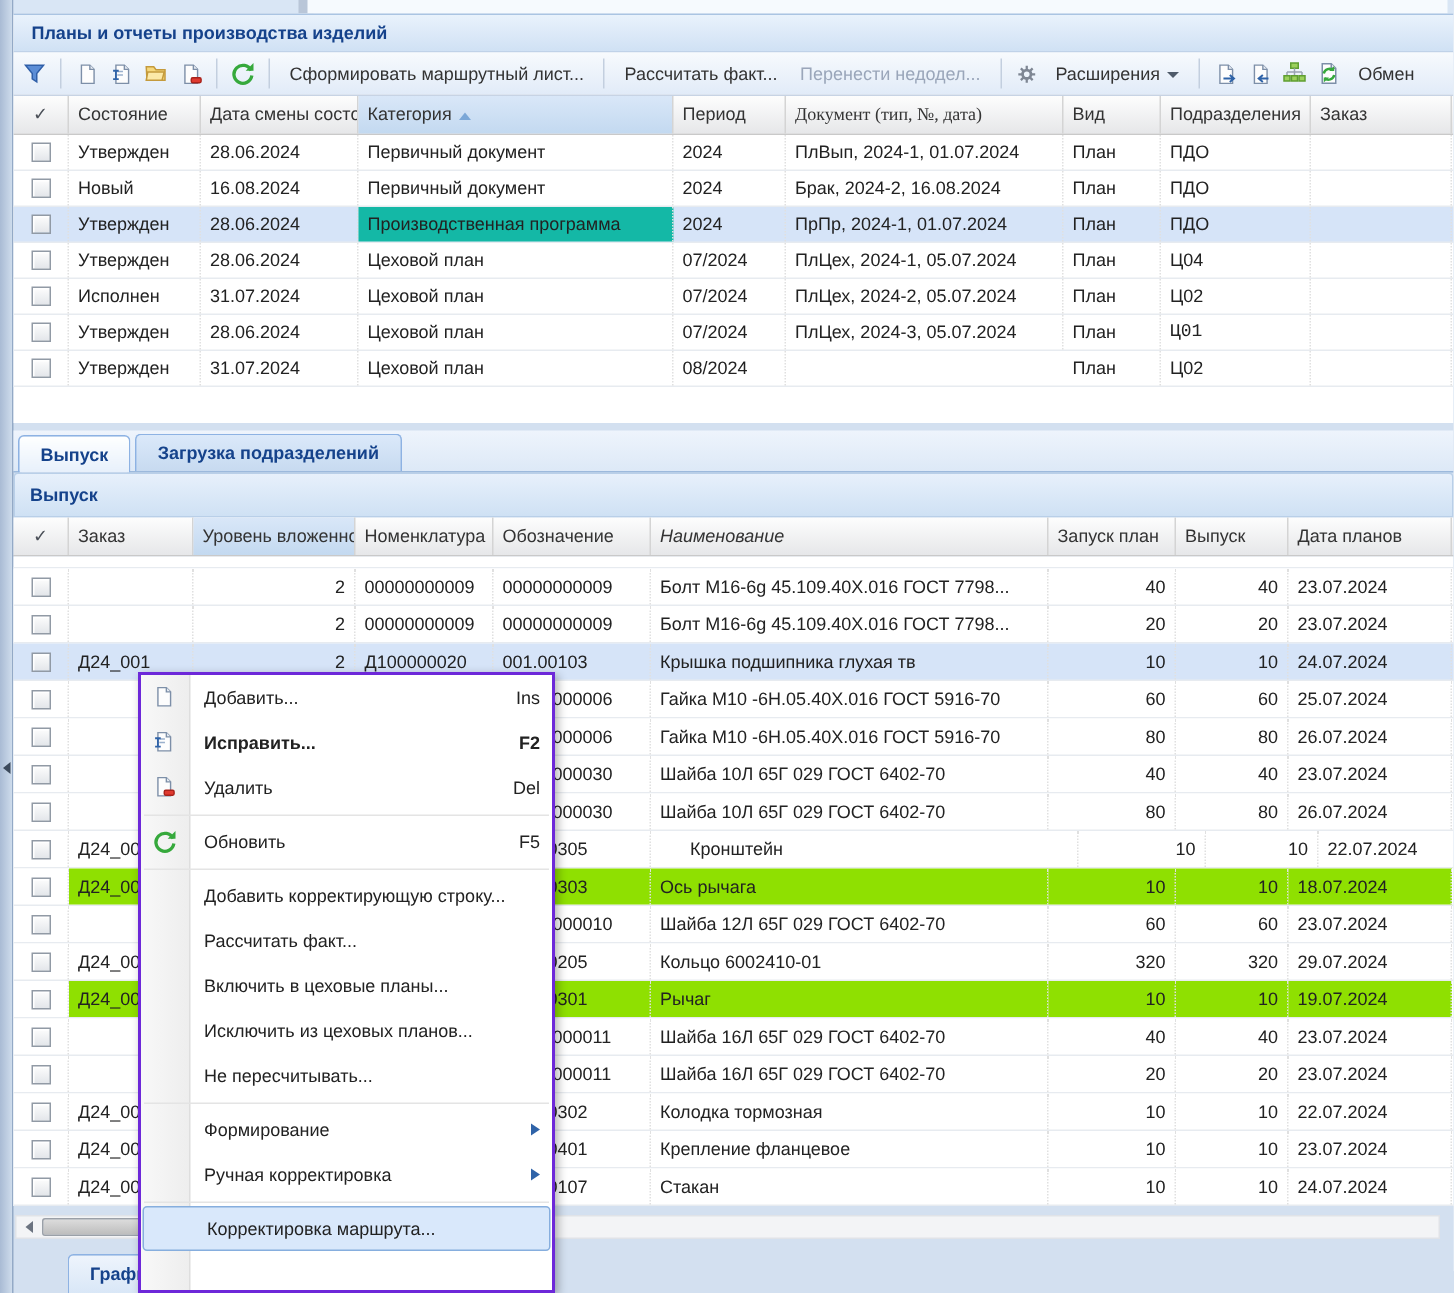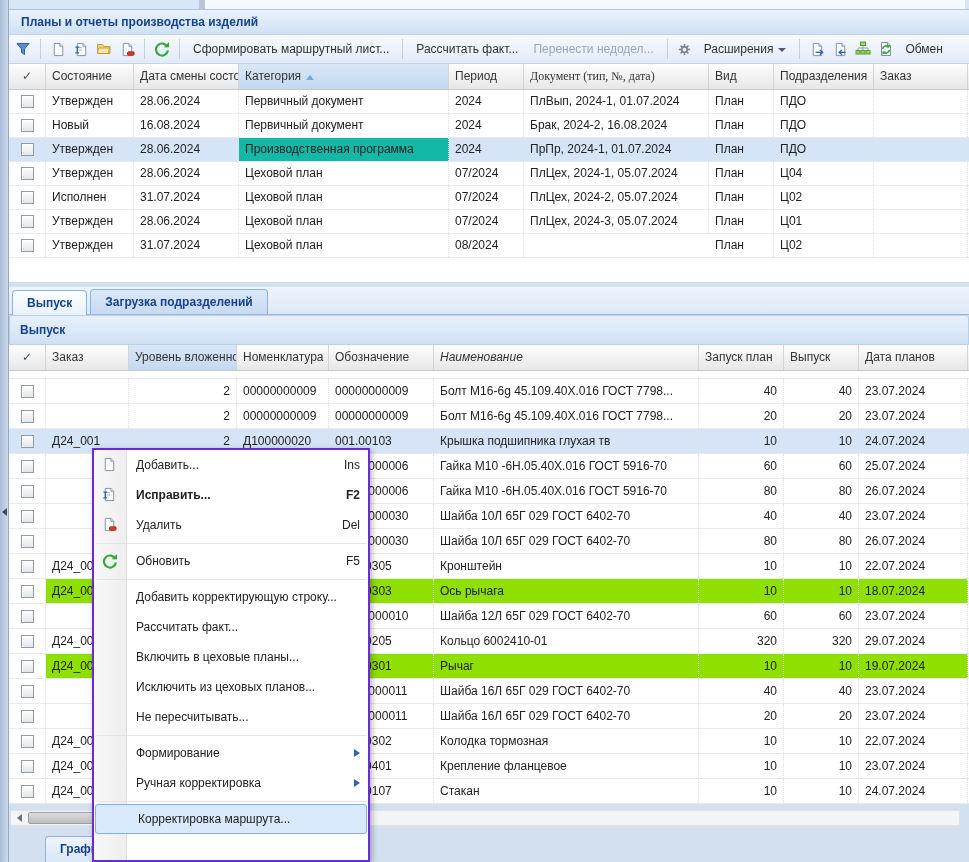--- a/index.html
+++ b/index.html
@@ -281,21 +281,21 @@
         <div class="grow">
           <div class="gcell cbcell" style="width: 37px;">
             <span class="cb"></span>
           </div>
           <div class="gcell" style="width: 88px;">Утвержден</div>
           <div class="gcell" style="width: 105px;">28.06.2024</div>
           <div class="gcell" style="width: 210px;">Цеховой план</div>
           <div class="gcell" style="width: 75px;">07/2024</div>
           <div class="gcell" style="width: 185px;">ПлЦех, 2024-3, 05.07.2024</div>
           <div class="gcell" style="width: 65px;">План</div>
-          <div class="gcell" style="width: 100px;">Ц01</div>
+          <div class="gcell" style="width: 100px; font-family: Liberation Mono, monospace;">Ц01</div>
           <div class="gcell" style="width: 94px;"></div>
         </div>
         <div class="grow">
           <div class="gcell cbcell" style="width: 37px;">
             <span class="cb"></span>
           </div>
           <div class="gcell" style="width: 88px;">Утвержден</div>
           <div class="gcell" style="width: 105px;">31.07.2024</div>
           <div class="gcell" style="width: 210px;">Цеховой план</div>
           <div class="gcell" style="width: 75px;">08/2024</div>
@@ -419,21 +419,21 @@
           <div class="gcell" style="width: 109px;">26.07.2024</div>
         </div>
         <div class="grow">
           <div class="gcell cbcell" style="width: 37px;">
             <span class="cb"></span>
           </div>
           <div class="gcell" style="width: 83px;">Д24_001</div>
           <div class="gcell num" style="width: 108px;">2</div>
           <div class="gcell" style="width: 92px;">001.00305</div>
           <div class="gcell" style="width: 105px;">001.00305</div>
-          <div class="gcell" style="width: 265px;">Кронштейн</div>
+          <div class="gcell" style="width: 265px; margin-left: 20px;">Кронштейн</div>
           <div class="gcell num" style="width: 85px;">10</div>
           <div class="gcell num" style="width: 75px;">10</div>
           <div class="gcell" style="width: 109px;">22.07.2024</div>
         </div>
         <div class="grow">
           <div class="gcell cbcell" style="width: 37px;">
             <span class="cb"></span>
           </div>
           <div class="gcell green" style="width: 83px;">Д24_001</div>
           <div class="gcell num green" style="width: 108px;">2</div>

